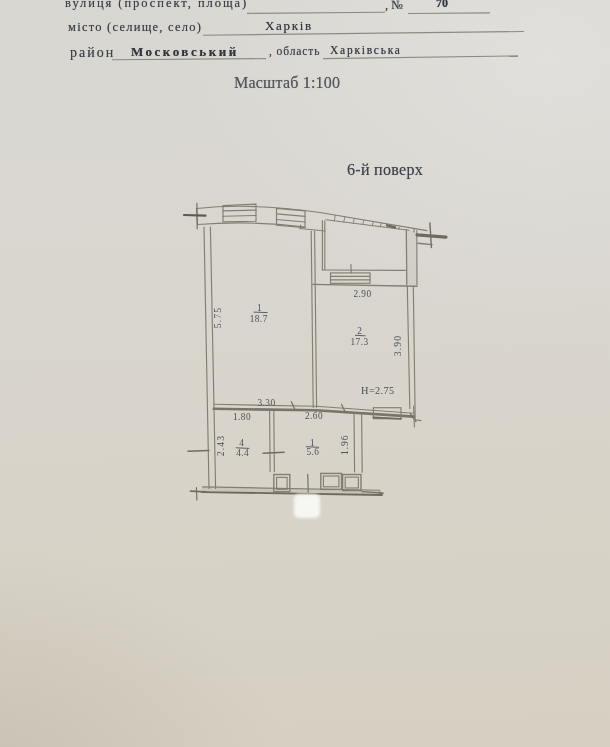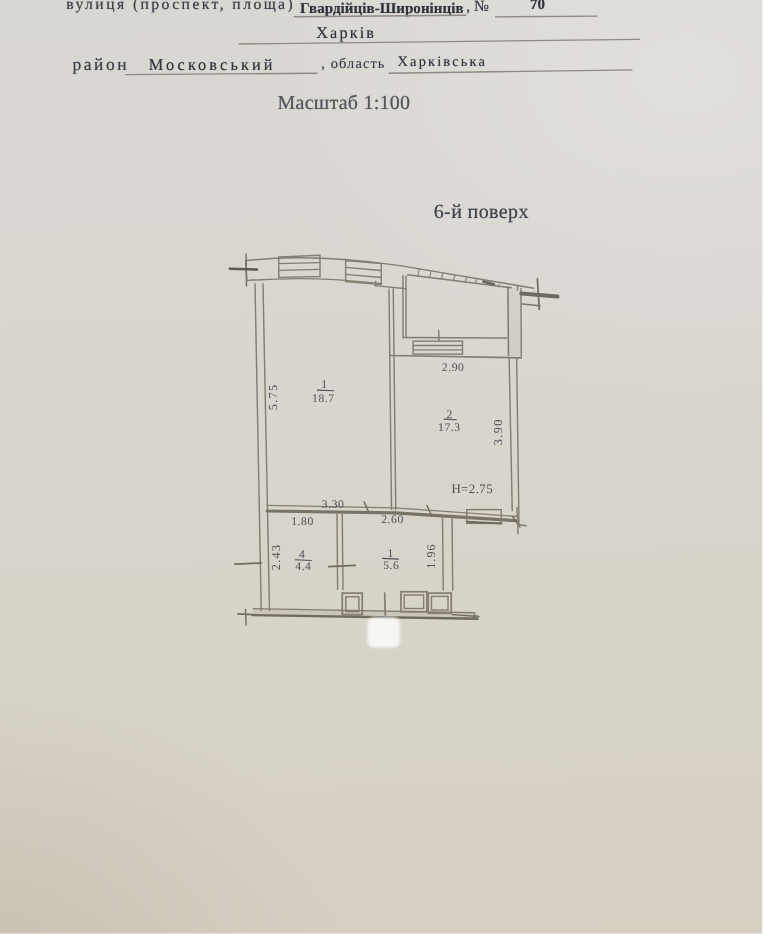--- a/index.html
+++ b/index.html
@@ -9,36 +9,36 @@
       radial-gradient(100% 60% at 90% 8%, rgba(235,234,231,0.45) 0%, rgba(235,234,231,0) 60%),
       radial-gradient(75% 45% at -4% 104%, rgba(168,158,141,0.3) 0%, rgba(168,158,141,0) 68%),
       linear-gradient(178deg, #d9d7d2 0%, #d9d6d0 35%, #d8d3c8 70%, #d6d0c3 100%);
   }
   .t{position:absolute;white-space:nowrap;color:#3b3f49;text-shadow:0 0 0.7px rgba(59,63,73,0.6)}
 </style>
 </head>
 <body>
 <div class="page">
 
-  <div style="position:absolute;left:0;top:0;width:530px;height:110px;filter:blur(0.25px)">
+  <div style="position:absolute;left:12px;top:0;width:530px;height:110px;filter:blur(0.25px)">
 
     <div class="t" style="left:53px;top:-4px;font-size:12.5px;letter-spacing:1.95px">вулиця (проспект, площа)</div>
 
-    <div class="t" style="left:240px;top:-1px;font-size:12px;letter-spacing:0.05px;color:#30343d;font-weight:bold">Гвардійців-Широнінців</div>
 
     <div class="t" style="left:373px;top:-2px;font-size:12.5px">, №</div>
 
     <div class="t" style="left:424px;top:-4px;font-size:12px;color:#30343d;font-weight:bold">70</div>
 
+    <div class="t" style="left:56px;top:20px;font-size:12.5px;letter-spacing:1.25px">місто (селище, село)</div>
 
     <div class="t" style="left:253px;top:18px;font-size:13px;letter-spacing:1.7px;color:#30343d;font-weight:normal">Харків</div>
 
     <div class="t" style="left:58px;top:45px;font-size:14px;letter-spacing:2px">район</div>
 
-    <div class="t" style="left:119px;top:44px;font-size:13px;letter-spacing:2.5px;color:#30343d;font-weight:normal">Московський</div>
+    <div class="t" style="left:119px;top:44px;font-size:13px;letter-spacing:2.5px;color:#30343d;font-weight:bold">Московський</div>
 
     <div class="t" style="left:257px;top:45px;font-size:11.5px;letter-spacing:0.9px">, область</div>
 
     <div class="t" style="left:318px;top:44px;font-size:11.5px;letter-spacing:1.75px;color:#30343d;font-weight:normal">Харківська</div>
 
     <div class="t" style="left:222px;top:74px;font-size:16px;letter-spacing:0.2px;color:#55565c">Масштаб 1:100</div>
 
     <svg width="610" height="110" viewBox="0 0 610 110" style="position:absolute;left:0;top:0">
       <g stroke="#8d8a81" stroke-width="1.1" fill="none">
 

